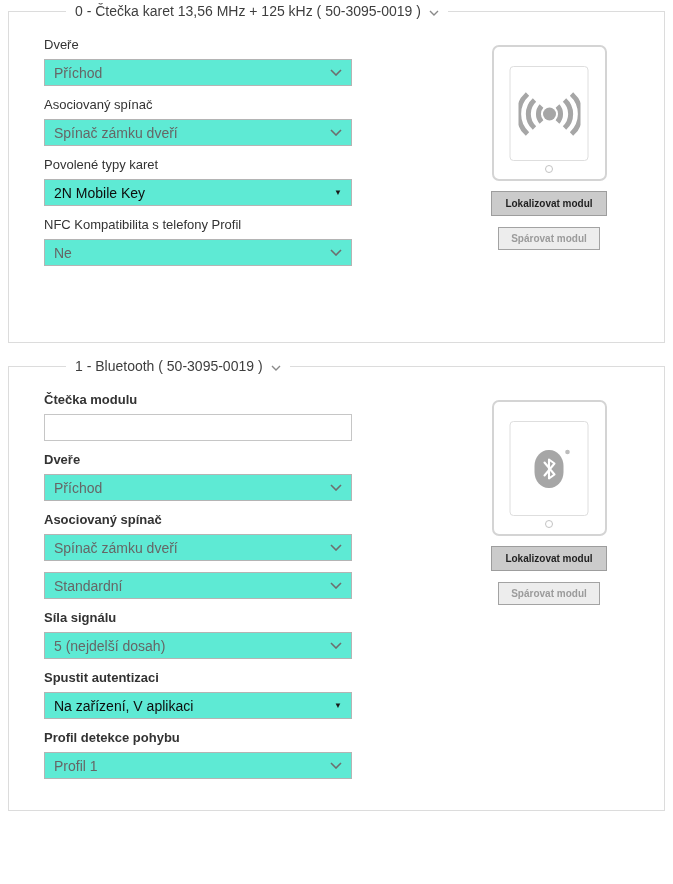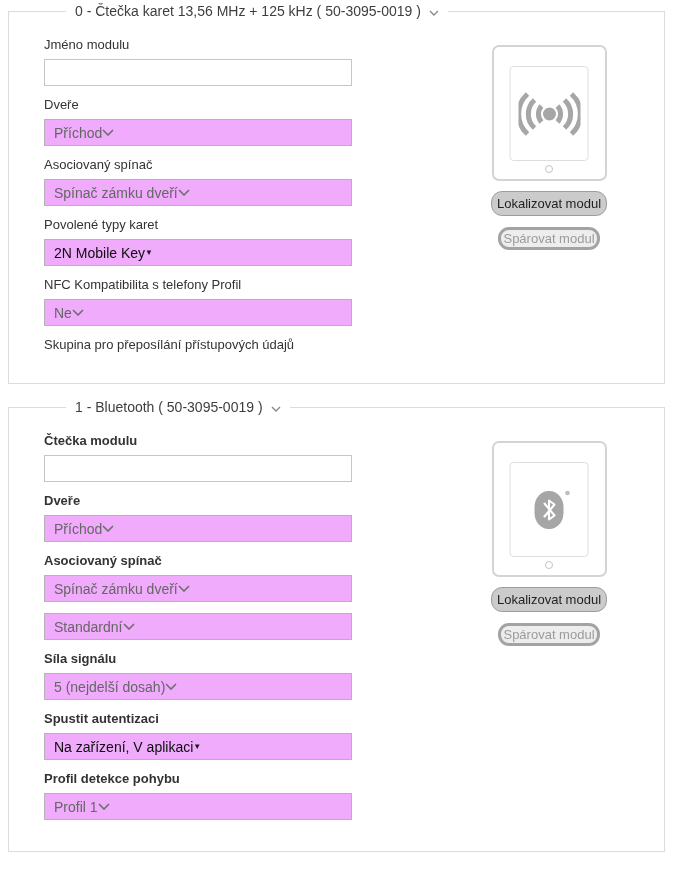--- a/index.html
+++ b/index.html
@@ -52,24 +52,24 @@
     font-size: 14px;
     color: #444444;
     padding: 0 8px;
     outline: none;
   }
 
   .select-box {
     width: 308px;
     height: 27px;
     border: 1px solid #b4b4b4;
-    background: #f0abfc;
+    background: #5eead4;
     display: flex;
     align-items: center;
-    justify-content: flex-start;
+    justify-content: space-between;
     padding: 0 9px;
     cursor: pointer;
   }
   .select-value {
     font-size: 14px;
     color: #666666;
     white-space: nowrap;
     overflow: hidden;
   }
   .select-box.native .select-value { color: #0d0d0d; }
@@ -116,59 +116,54 @@
     transform: translateX(-50%);
     width: 8px;
     height: 8px;
     border: 1px solid #c3c3c3;
     border-radius: 50%;
   }
 
   .btn {
     display: block;
     font-family: "Liberation Sans", "DejaVu Sans", sans-serif;
-    font-weight: normal;
-    font-size: 13px;
+    font-weight: bold;
+    font-size: 10px;
     cursor: pointer;
-    border-radius: 11px;
   }
   .btn-locate {
     margin: 10px auto 0;
     width: 116px;
     height: 25px;
     background: #cbcbcb;
     border: 1px solid #9d9d9d;
     color: #1f1f1f;
   }
   .btn-pair {
     margin: 11px auto 0;
     width: 102px;
     height: 23px;
     background: #ededed;
-    border: 3px solid #a3a3a3;
+    border: 1px solid #a3a3a3;
     color: #9b9b9b;
   }
 </style>
 </head>
 <body>
 
 <fieldset class="section section-0">
   <legend class="section-header">
     <span>0 - Čtečka karet 13,56 MHz + 125 kHz ( 50-3095-0019 )</span>
     <svg class="legend-chevron" width="10" height="6" viewBox="0 0 10 6">
         <polyline points="1,1 5,5 9,1" fill="none" stroke="#8a8a8a" stroke-width="1.4"></polyline>
       </svg>
   </legend>
 
   <div class="fields-col">
 
-    <div class="field">
-      <span class="field-label">Jméno modulu</span>
-      <input class="text-input" type="text" value="" style="">
-    </div>
 
     <div class="field">
       <span class="field-label">Dveře</span>
       <div class="select-box">
         <span class="select-value">Příchod</span>
         <svg width="12" height="7" viewBox="0 0 12 7">
             <polyline points="1,1 6,6 11,1" fill="none" stroke="#6e6e6e" stroke-width="1.6"></polyline>
           </svg>
       </div>
     </div>
@@ -195,21 +190,20 @@
       <span class="field-label">NFC Kompatibilita s telefony Profil</span>
       <div class="select-box">
         <span class="select-value">Ne</span>
         <svg width="12" height="7" viewBox="0 0 12 7">
             <polyline points="1,1 6,6 11,1" fill="none" stroke="#6e6e6e" stroke-width="1.6"></polyline>
           </svg>
       </div>
     </div>
 
     <div class="field">
-      <span class="field-label">Skupina pro přeposílání přístupových údajů</span>
     </div>
 
   </div>
 
   <div class="module-panel">
     <div class="device-card">
       <div class="device-screen">
         <svg width="62" height="50" viewBox="0 0 62 50">
           <g stroke="#a6a6a6" stroke-width="5" fill="none">
             <path d="M 23,17 A 12,12 0 0 0 23,33"></path>

